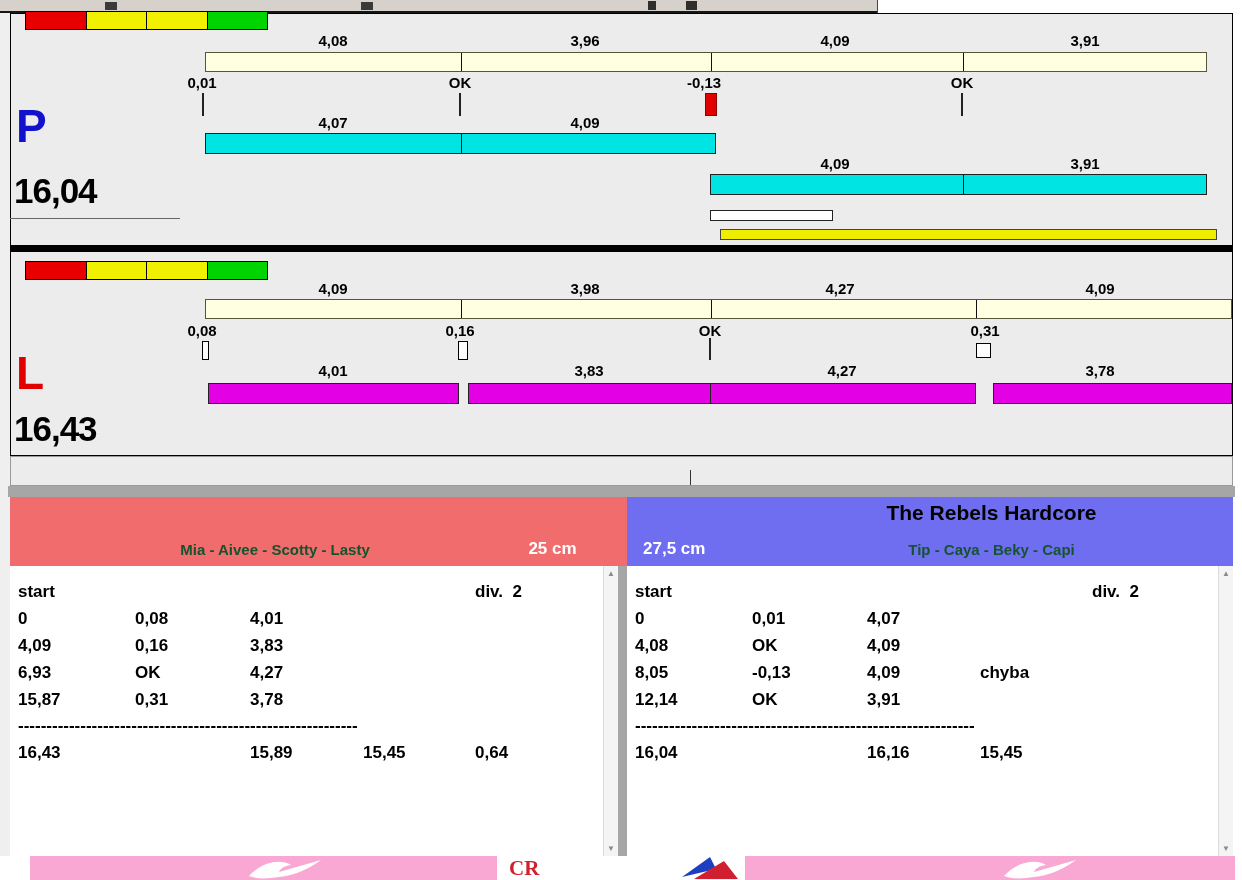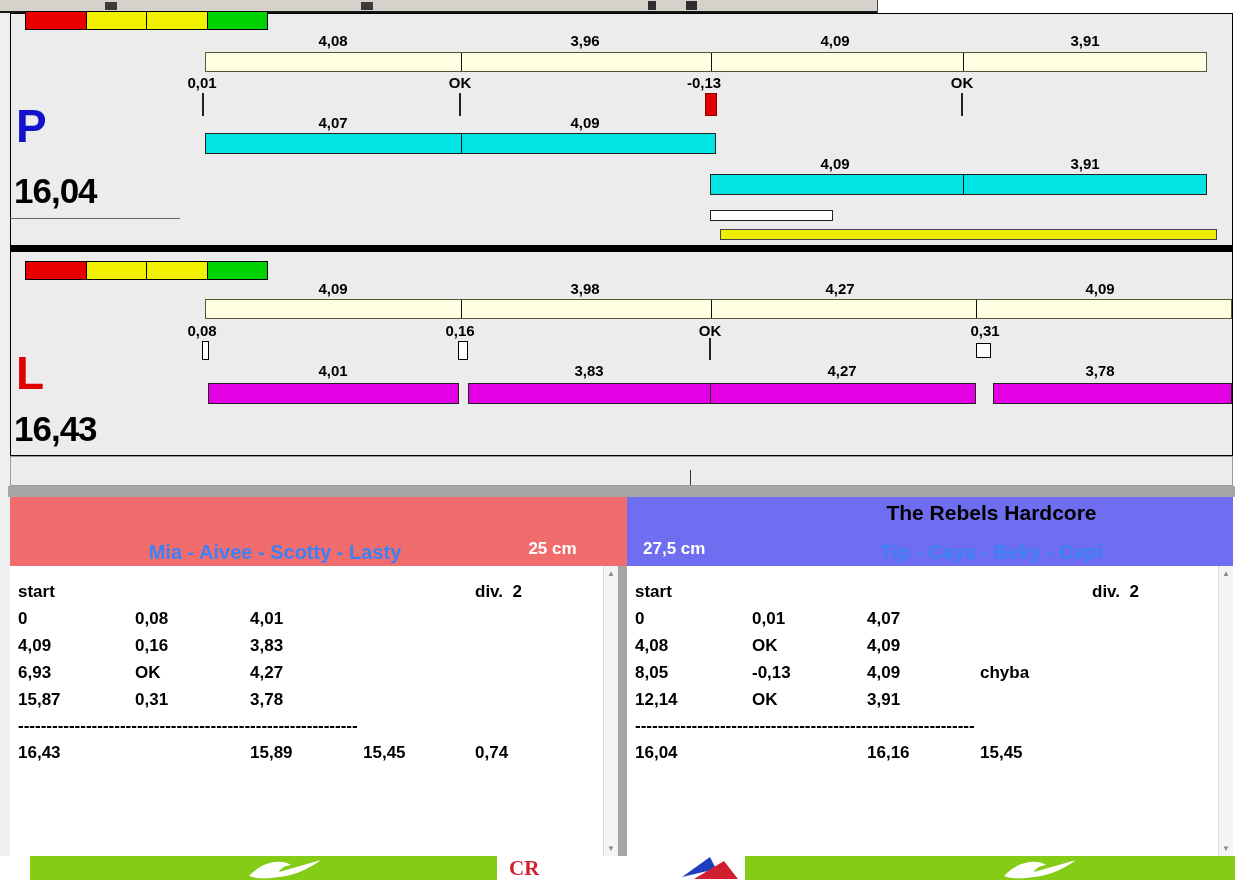--- a/index.html
+++ b/index.html
@@ -12,32 +12,32 @@
   .bar{position:absolute;border:1px solid #333;}
   .vline{position:absolute;top:0;bottom:0;width:1px;background:#111;}
   .tickline{position:absolute;width:2px;background:#222;}
   .marker{position:absolute;background:#fdfdfd;border:1px solid #000;}
   .bigletter{position:absolute;font-size:46px;font-weight:bold;line-height:1;}
   .bigtotal{position:absolute;font-size:35px;font-weight:bold;line-height:1;letter-spacing:-1px;color:#000;}
   .lights{position:absolute;display:flex;gap:1px;background:#000;border:1px solid #000;}
   .lights div{flex:1;}
   .hdr{position:absolute;height:69px;}
   .title{position:absolute;text-align:center;font-size:21px;font-weight:bold;color:#000;}
-  .dogs{position:absolute;text-align:center;font-size:20px;font-weight:bold;color:#3b82f6;}
+  .dogs{position:absolute;text-align:center;font-size:15px;font-weight:bold;color:#14532d;}
   .jheight{position:absolute;font-size:17px;font-weight:bold;color:#fff;}
   .datebox{position:absolute;background:#fff;border:1px solid #000;font-size:20px;text-align:center;line-height:26px;}
   .table{position:absolute;background:#fff;padding-top:12px;}
   .trow{display:grid;grid-template-columns:117px 115px 113px 112px 1fr;padding-left:8px;height:27px;
         align-items:center;font-weight:bold;font-size:17px;white-space:pre;color:#000;}
   .tdiv{padding-left:8px;height:26px;font-weight:bold;font-size:17px;white-space:nowrap;overflow:hidden;
         display:flex;align-items:center;letter-spacing:0;}
   .vscroll{position:absolute;top:0;right:0;width:15px;height:100%;background:#f4f4f4;border-left:1px solid #dcdcdc;}
   .sarrow{position:absolute;left:0;width:100%;text-align:center;font-size:8px;color:#8a8a8a;}
   .sarrow.up{top:3px;} .sarrow.down{bottom:3px;}
-  .bottomstrip{position:absolute;background:#84cc16;}
+  .bottomstrip{position:absolute;background:#f9a8d4;}
 </style>
 </head>
 <body>
 
 <div id="app">
 
   <div class="abs" style="left:0;top:0;width:878px;height:13px;background:#d6d2cb;border-bottom:2px solid #161616;">
     <div class="abs" style="left:105px;top:2px;width:12px;height:8px;background:#3a3a3a;"></div>
     <div class="abs" style="left:361px;top:2px;width:12px;height:8px;background:#3a3a3a;"></div>
     <div class="abs" style="left:648px;top:1px;width:8px;height:9px;background:#2e2e2e;"></div>
@@ -194,21 +194,21 @@
       <span>3,78</span>
       <span></span>
       <span></span>
     </div>
     <div class="tdiv">------------------------------------------------------------</div>
     <div class="trow">
       <span>16,43</span>
       <span></span>
       <span>15,89</span>
       <span>15,45</span>
-      <span>0,74</span>
+      <span>0,64</span>
     </div>
     <div class="vscroll">
       <span class="sarrow up">▲</span>
       <span class="sarrow down">▼</span>
     </div>
   </div>
 
   <div class="abs" style="left:618px;top:566px;width:9px;height:290px;background:#a6a6a6;"></div>
 
   <div class="table" style="left:627px;top:566px;width:606px;height:290px;">

